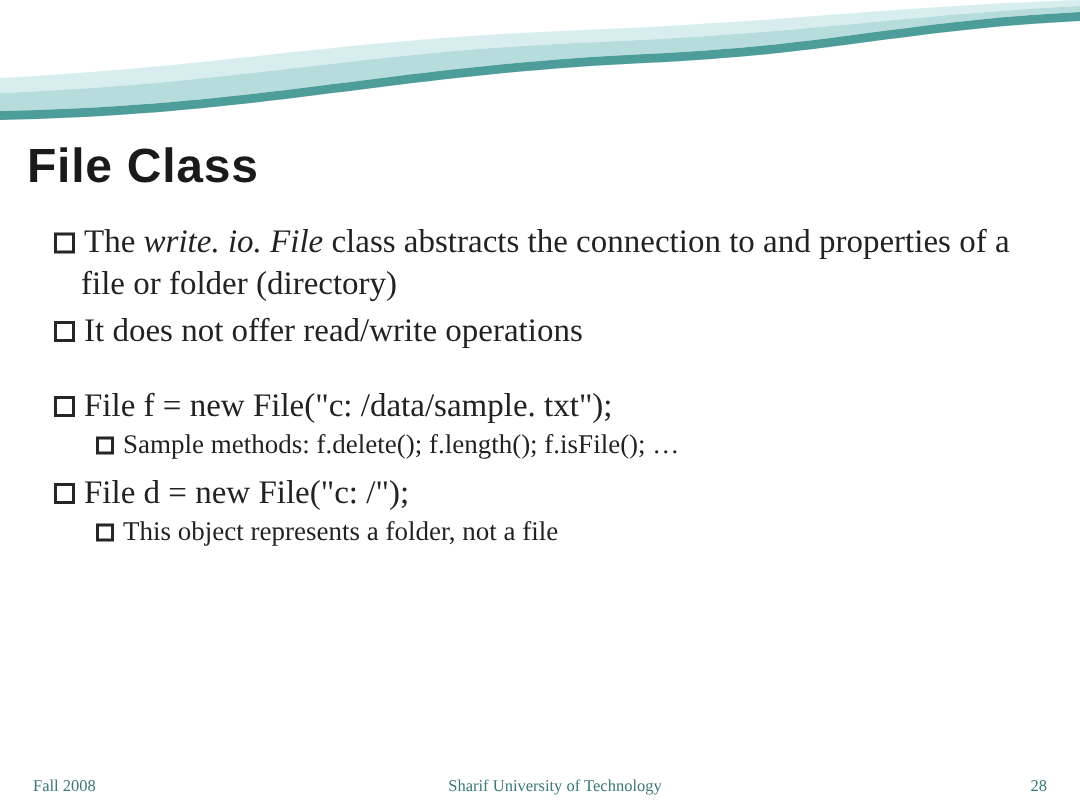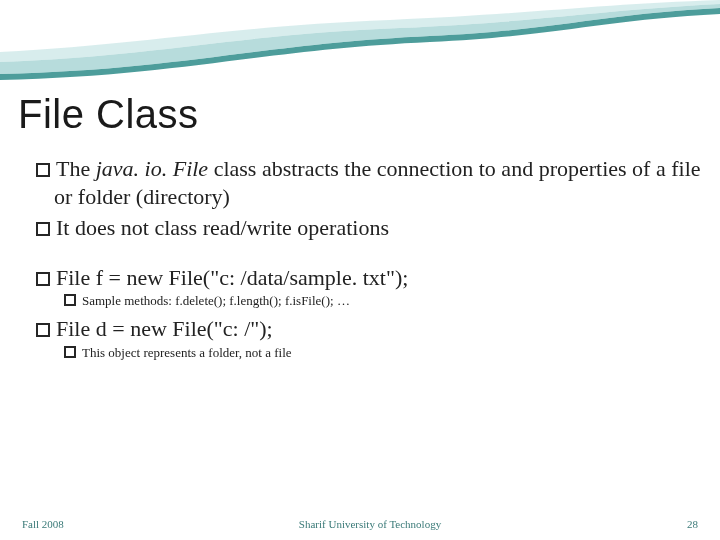--- a/index.html
+++ b/index.html
@@ -17,22 +17,22 @@
     pointer-events: none;
   }
   .content {
     position: absolute;
     top: 92px;
     left: 18px;
     right: 18px;
   }
   .title {
     font-family: 'Segoe UI Light','Helvetica Neue',Arial,sans-serif;
-    font-weight: 400;
-    font-size: 40px;
+    font-weight: 700;
+    font-size: 32px;
     color: #1a1a1a;
     letter-spacing: 0.5px;
     margin-bottom: 18px;
   }
   .bullets { }
   .b1 {
     font-size: 22px;
     line-height: 1.25;
     margin: 4px 0 2px 18px;
     text-indent: -18px;
@@ -41,21 +41,21 @@
   .b1 .sq, .b2 .sq {
     display: inline-block;
     width: 14px; height: 14px;
     border: 2px solid #262626;
     margin-right: 6px;
     vertical-align: -1px;
     background: #fff;
   }
   .b1.gap-below { margin-bottom: 22px; }
   .b2 {
-    font-size: 13px;
+    font-size: 18px;
     line-height: 1.25;
     margin: 2px 0 6px 46px;
     text-indent: -18px;
     padding-left: 18px;
   }
   .b2 .sq { width: 12px; height: 12px; border-width: 2px; }
   .italic { font-style: italic; }
   .footer {
     position: absolute;
     left: 0; right: 0;
@@ -78,25 +78,25 @@
   <path d="M0,62 C160,56 240,34 400,28 C540,22 600,10 720,4 L720,8 C600,14 560,30 430,36 C260,44 180,70 0,74 Z" fill="#7bbfbf" opacity="0.55"></path>
   <path d="M0,52 C150,44 230,26 390,20 C530,14 600,4 720,0 L720,4 C600,10 540,22 400,28 C240,34 160,56 0,62 Z" fill="#a9d6d6" opacity="0.45"></path>
 </svg>
 
 <div class="content">
   <div class="title">File Class</div>
 
   <div class="bullets">
 
     <div class="b1">
-      <span class="sq"></span><span>The </span><span class="italic">java. io. File</span><span> class abstracts the connection to and properties of a file or folder (directory)</span>
+      <span class="sq"></span><span>The </span><span class="italic">write. io. File</span><span> class abstracts the connection to and properties of a file or folder (directory)</span>
     </div>
 
     <div class="b1 gap-below">
-      <span class="sq"></span><span>It does not class read/write operations</span>
+      <span class="sq"></span><span>It does not offer read/write operations</span>
     </div>
 
     <div class="b1">
       <span class="sq"></span><span>File f = new File("c: /data/sample. txt");</span>
     </div>
 
     <div class="b2">
       <span class="sq"></span><span>Sample methods: f.delete(); f.length(); f.isFile(); …</span>
     </div>
 

